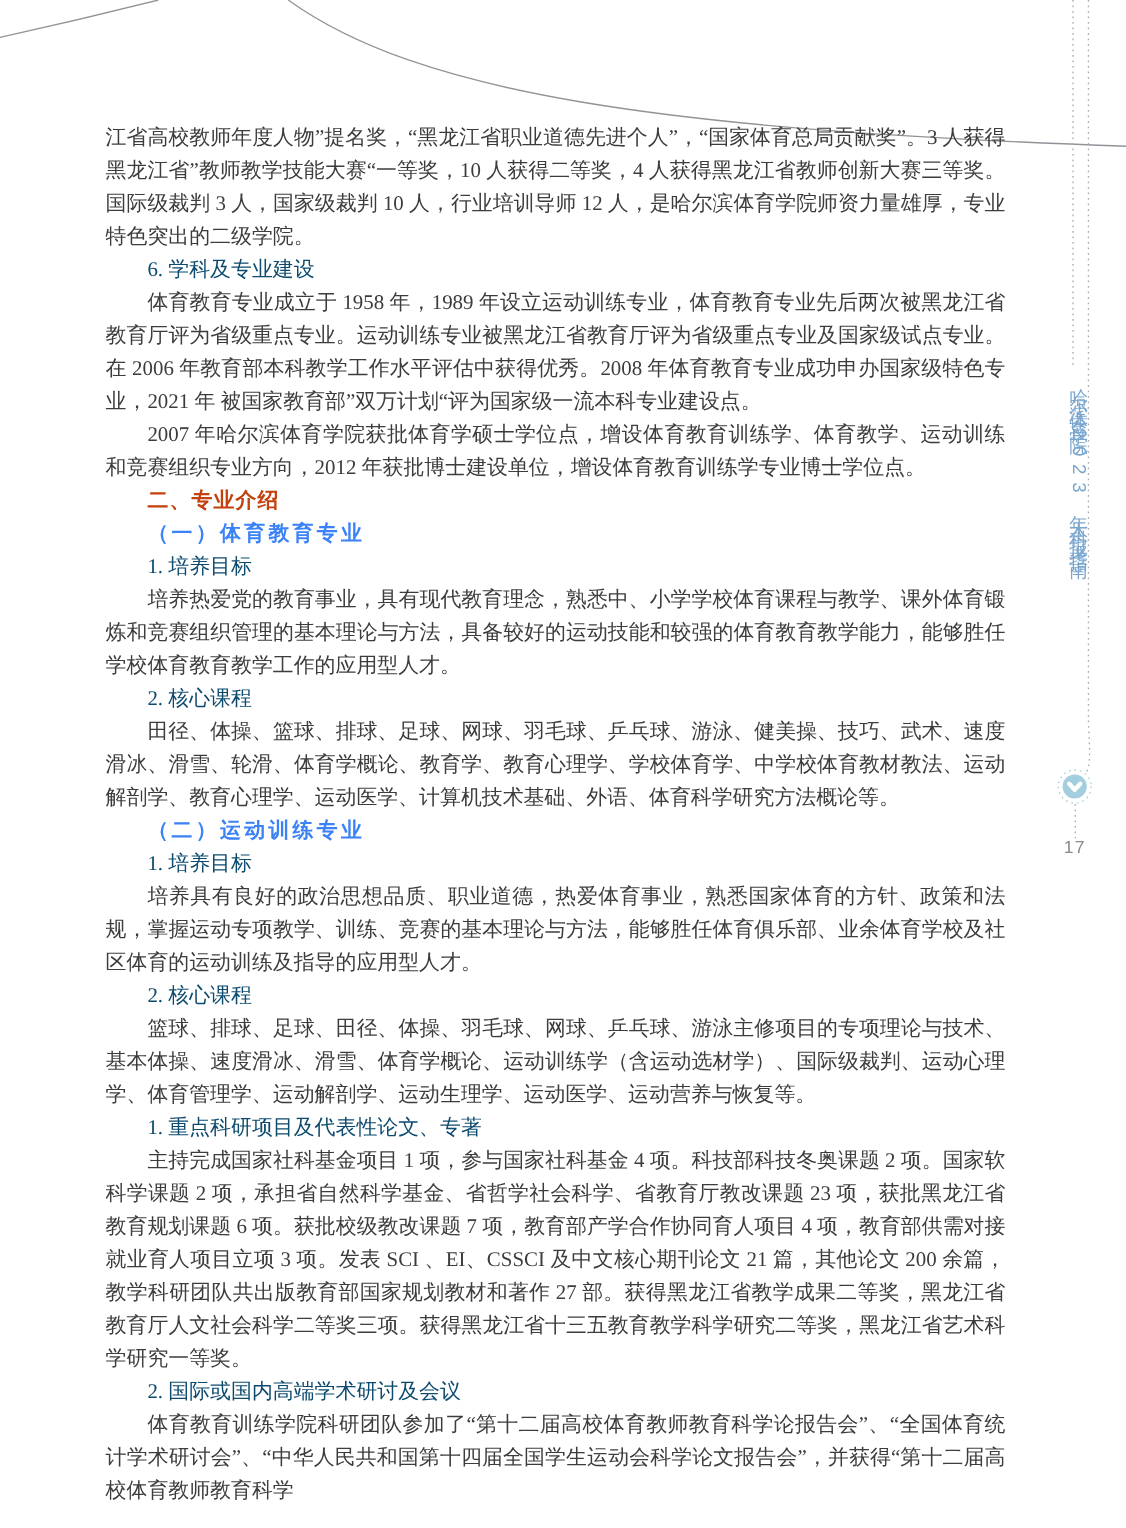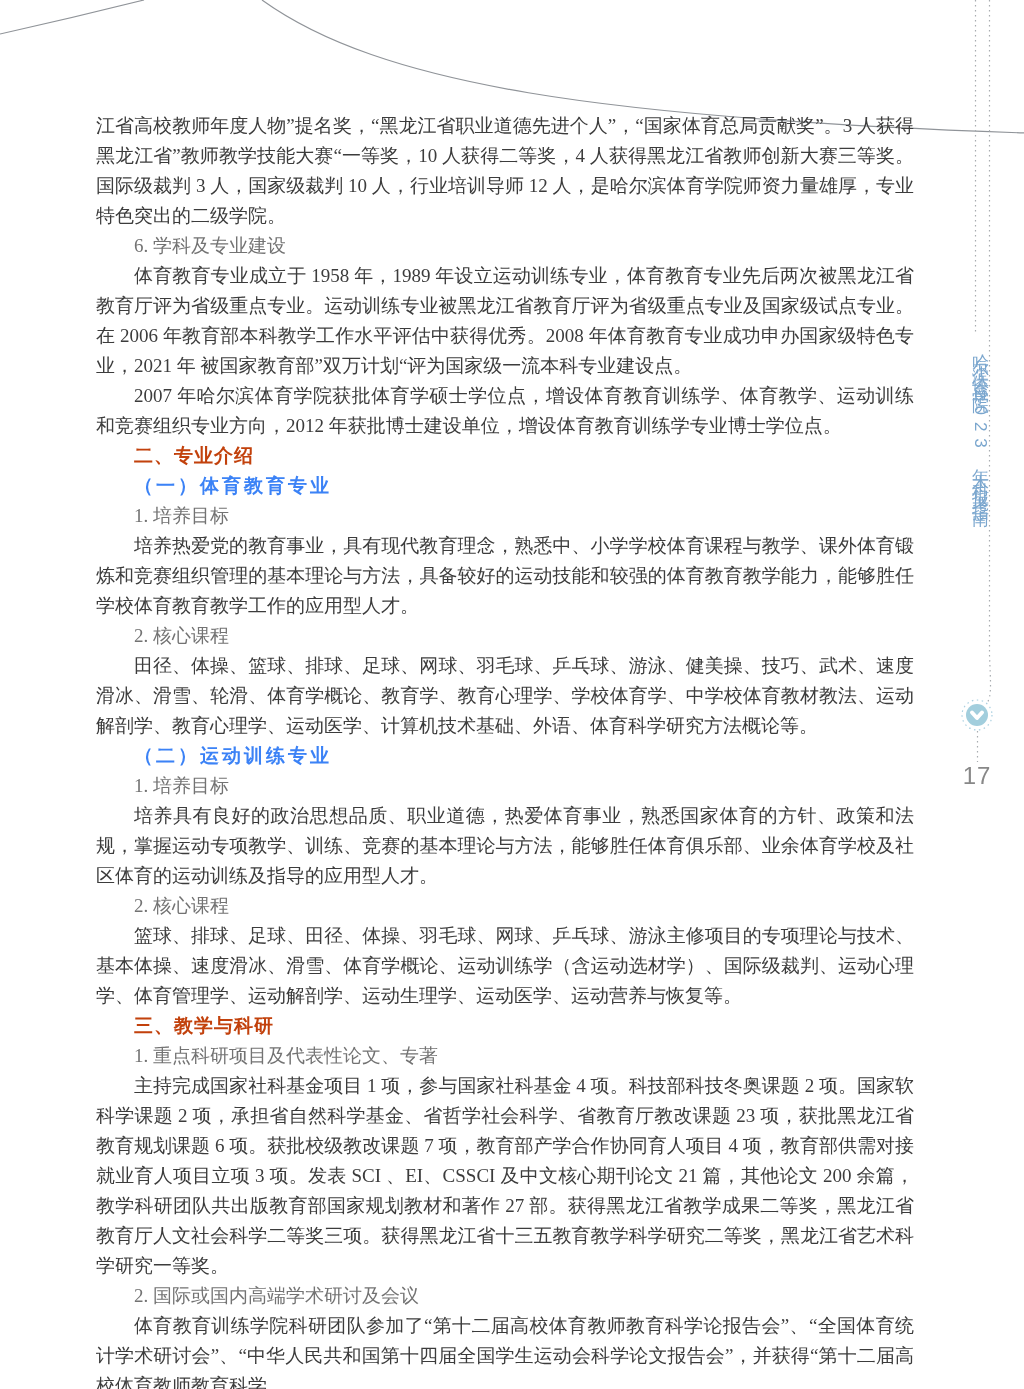--- a/index.html
+++ b/index.html
@@ -11,21 +11,21 @@
   .page{position:absolute;inset:0;width:1024px;height:1389px;}
   .deco-svg{position:absolute;left:0;top:0;pointer-events:none;}
   .content{
     position:absolute;left:96px;top:111px;width:818px;
     font-size:19px;line-height:30px;color:#3c3c3c;
     text-align:justify;text-justify:inter-ideograph;
   }
   .content p{margin:0;padding:0;}
   .para{text-indent:2em;}
   .para.flush{text-indent:0;}
-  .h-teal{color:#737373;text-indent:2em;}
+  .h-teal{color:#0c4a6e;text-indent:2em;}
   .h-sec{
     color:#c2410c;font-weight:700;text-indent:2em;
     font-family:"Liberation Sans","DejaVu Sans",sans-serif;
     letter-spacing:1px;
   }
   .h-kai{
     color:#3b82f6;font-weight:700;text-indent:2em;letter-spacing:3px;
   }
   .sidebar-title{
     position:absolute;left:969px;top:340px;height:380px;
@@ -36,21 +36,21 @@
   }
   .icon-circle{
     position:absolute;left:966px;top:704px;width:22px;height:22px;
     border-radius:50%;background:#a2cedd;
     display:flex;align-items:center;justify-content:center;
   }
   .page-number{
     position:absolute;left:956px;top:762px;width:42px;
     text-align:center;
     font-family:"Liberation Sans","DejaVu Sans",sans-serif;
-    font-size:24px;color:#888888;letter-spacing:1px;
+    font-size:16px;color:#888888;letter-spacing:1px;
   }
 </style>
 </head>
 <body>
 
 <div class="page">
 
   <svg class="deco-svg" width="1024" height="1389" viewBox="0 0 1024 1389">
     <path d="M 0,34 Q 72,18 144,0" fill="none" stroke="#909499" stroke-width="1.2"></path>
     <path d="M 262,0 C 380,85 600,118 1025,133" fill="none" stroke="#909499" stroke-width="1.2"></path>
@@ -70,21 +70,20 @@
     <p class="h-kai">（一）体育教育专业</p>
     <p class="h-teal">1. 培养目标</p>
     <p class="para">培养热爱党的教育事业，具有现代教育理念，熟悉中、小学学校体育课程与教学、课外体育锻炼和竞赛组织管理的基本理论与方法，具备较好的运动技能和较强的体育教育教学能力，能够胜任学校体育教育教学工作的应用型人才。</p>
     <p class="h-teal">2. 核心课程</p>
     <p class="para">田径、体操、篮球、排球、足球、网球、羽毛球、乒乓球、游泳、健美操、技巧、武术、速度滑冰、滑雪、轮滑、体育学概论、教育学、教育心理学、学校体育学、中学校体育教材教法、运动解剖学、教育心理学、运动医学、计算机技术基础、外语、体育科学研究方法概论等。</p>
     <p class="h-kai">（二）运动训练专业</p>
     <p class="h-teal">1. 培养目标</p>
     <p class="para">培养具有良好的政治思想品质、职业道德，热爱体育事业，熟悉国家体育的方针、政策和法规，掌握运动专项教学、训练、竞赛的基本理论与方法，能够胜任体育俱乐部、业余体育学校及社区体育的运动训练及指导的应用型人才。</p>
     <p class="h-teal">2. 核心课程</p>
     <p class="para">篮球、排球、足球、田径、体操、羽毛球、网球、乒乓球、游泳主修项目的专项理论与技术、基本体操、速度滑冰、滑雪、体育学概论、运动训练学（含运动选材学）、国际级裁判、运动心理学、体育管理学、运动解剖学、运动生理学、运动医学、运动营养与恢复等。</p>
-    <p class="h-sec">三、教学与科研</p>
     <p class="h-teal">1. 重点科研项目及代表性论文、专著</p>
     <p class="para">主持完成国家社科基金项目 1 项，参与国家社科基金 4 项。科技部科技冬奥课题 2 项。国家软科学课题 2 项，承担省自然科学基金、省哲学社会科学、省教育厅教改课题 23 项，获批黑龙江省教育规划课题 6 项。获批校级教改课题 7 项，教育部产学合作协同育人项目 4 项，教育部供需对接就业育人项目立项 3 项。发表 SCI 、EI、CSSCI 及中文核心期刊论文 21 篇，其他论文 200 余篇，教学科研团队共出版教育部国家规划教材和著作 27 部。获得黑龙江省教学成果二等奖，黑龙江省教育厅人文社会科学二等奖三项。获得黑龙江省十三五教育教学科学研究二等奖，黑龙江省艺术科学研究一等奖。</p>
     <p class="h-teal">2. 国际或国内高端学术研讨及会议</p>
     <p class="para">体育教育训练学院科研团队参加了“第十二届高校体育教师教育科学论报告会”、“全国体育统计学术研讨会”、“中华人民共和国第十四届全国学生运动会科学论文报告会”，并获得“第十二届高校体育教师教育科学</p>
   </div>
 
   <div class="sidebar-title">哈尔滨体育学院2023年本科报考指南</div>
 
   <div class="icon-circle">
     <svg width="22" height="22" viewBox="0 0 22 22">

